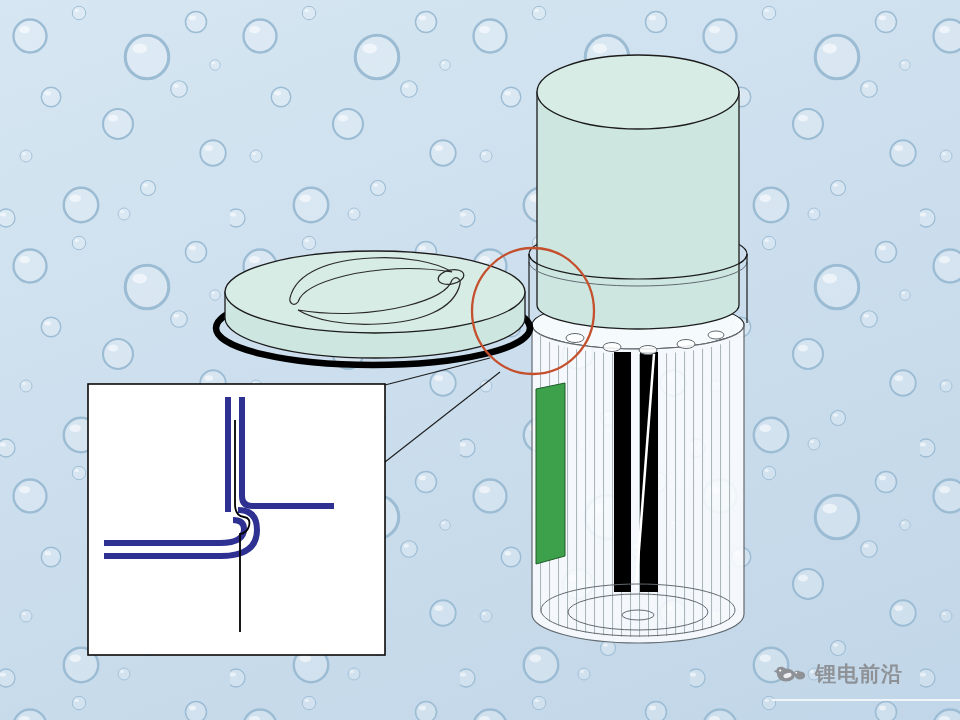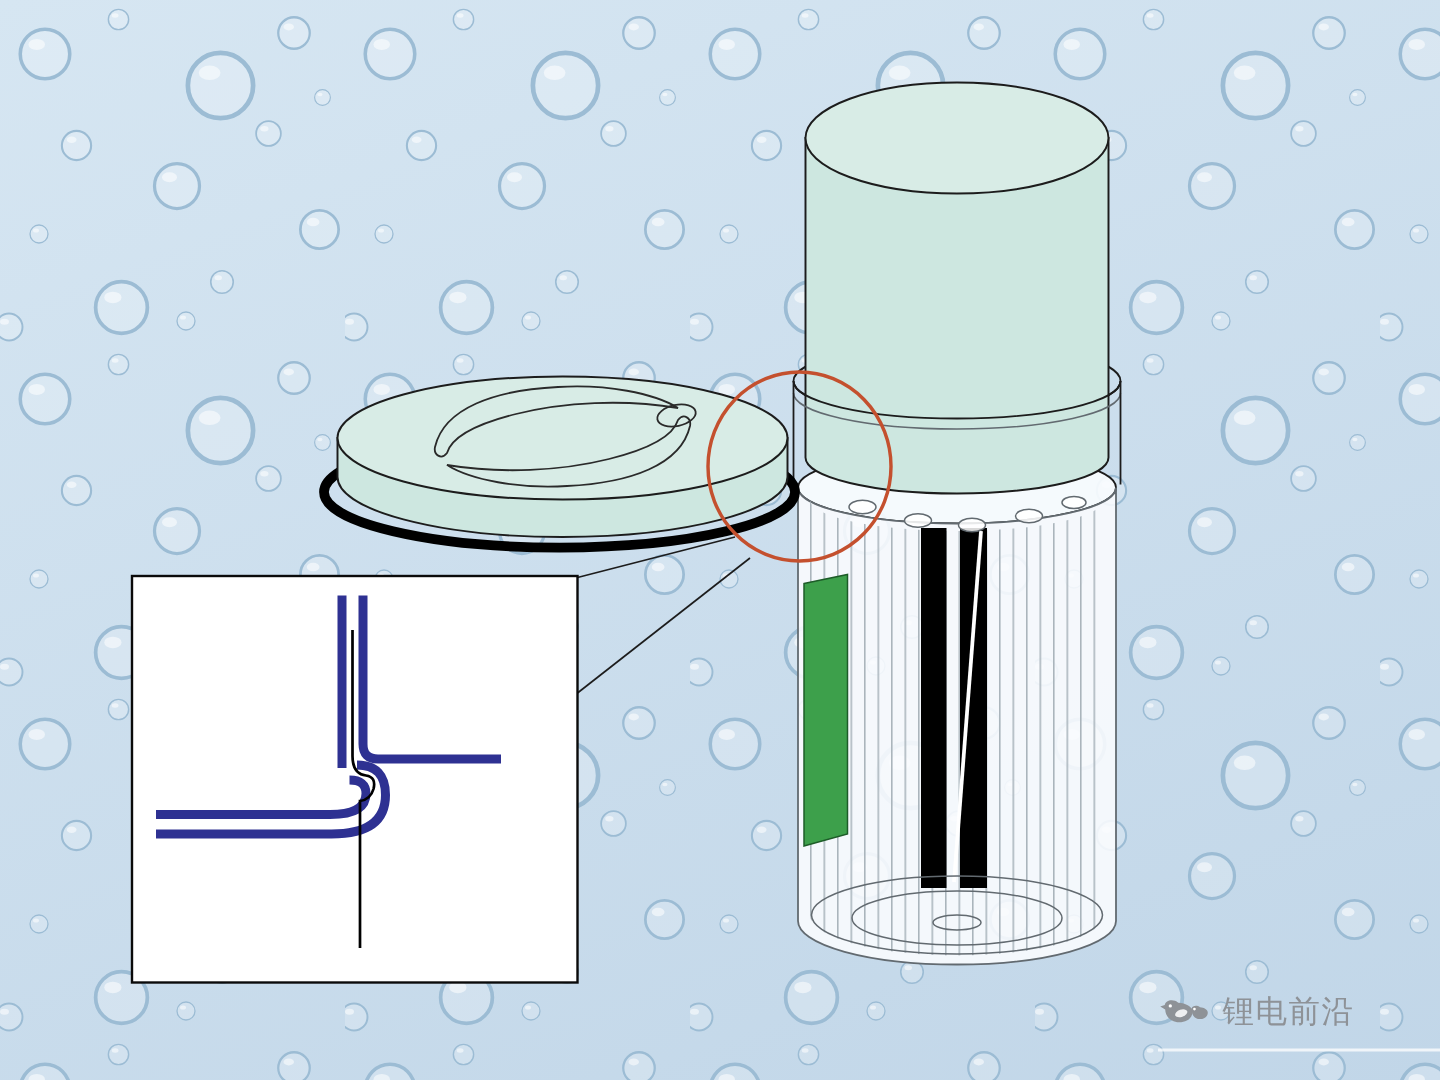--- a/index.html
+++ b/index.html
@@ -32,21 +32,21 @@
   .hl{fill:none;stroke:var(--highlight,#c4502e);stroke-width:2.3;}
   .call{stroke:var(--ink,#1c1c1c);stroke-width:1.1;}
   .inset{fill:var(--inset-bg,#fff);stroke:var(--inset-border,#0a0a0a);stroke-width:1.6;}
   .blue path{fill:none;stroke:var(--crimp-blue,#2e3192);stroke-width:6;}
   .thin{fill:none;stroke:#000;stroke-width:1.8;}
 
   
   .watermark{position:absolute;left:772px;top:660px;display:flex;align-items:center;gap:7px;
     color:var(--watermark-gray,#8e9297);}
   .wm-icon path{fill:var(--watermark-gray,#8e9297);}
-  .wm-text{font-size:21px;font-weight:normal;letter-spacing:1px;}
+  .wm-text{font-size:21px;font-weight:bold;letter-spacing:1px;}
   .wm-line{position:absolute;left:772px;top:699px;width:188px;height:2px;
     background:rgba(255,255,255,0.75);}
 </style>
 </head>
 <body>
 
 <div class="slide">
 
   <svg class="diagram" width="960" height="720" viewBox="0 0 960 720">
     <defs>

